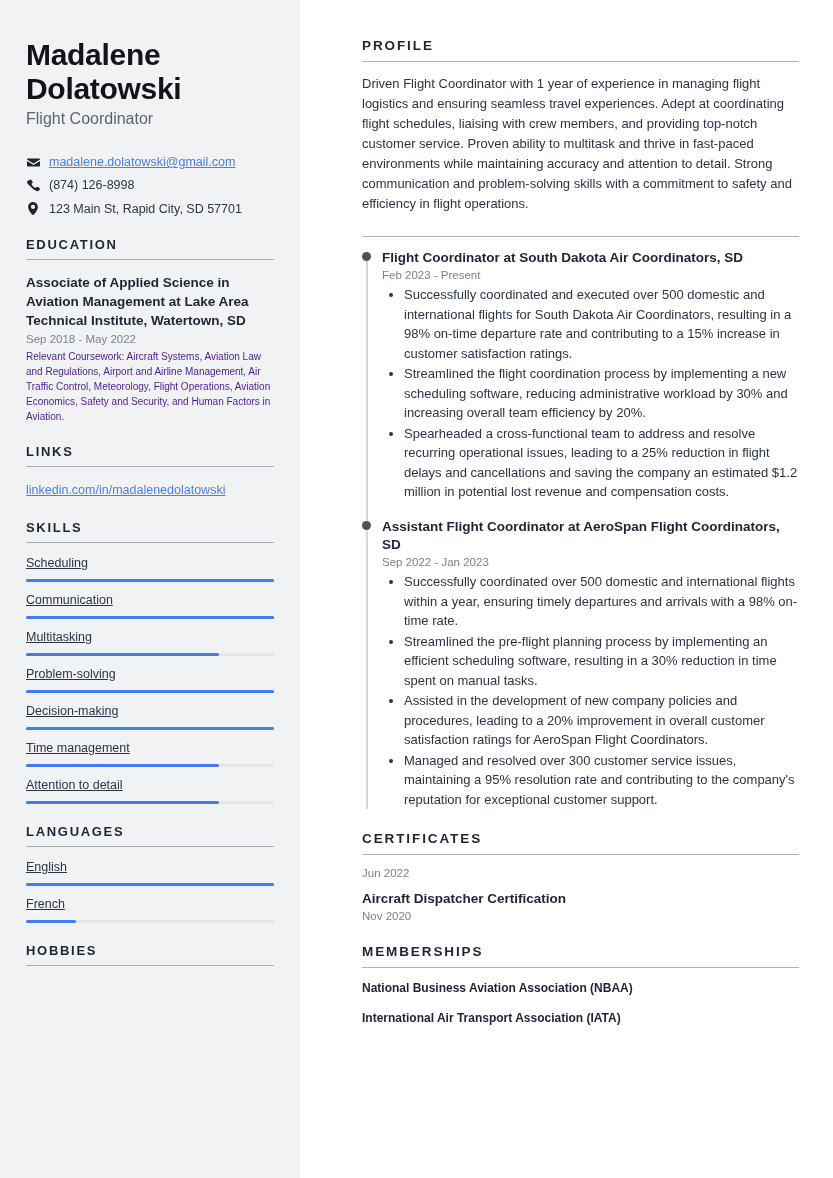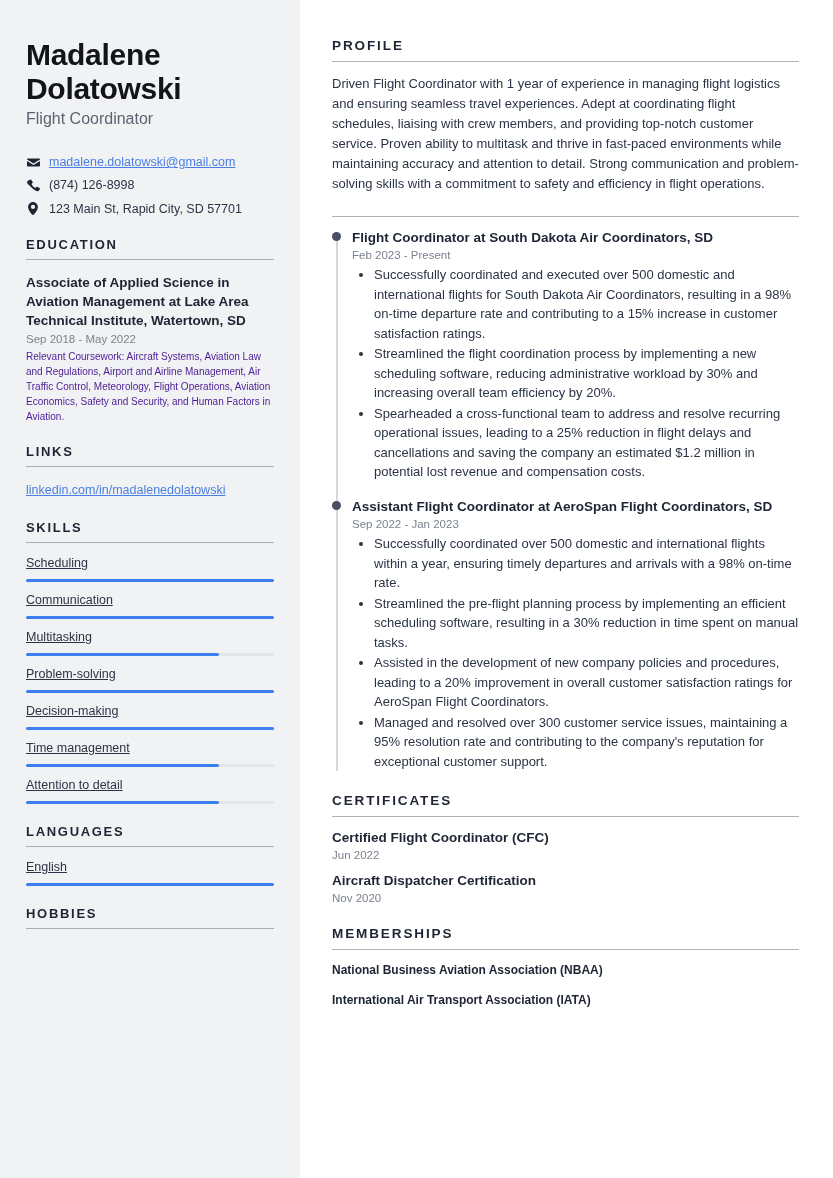--- a/index.html
+++ b/index.html
@@ -3,21 +3,21 @@
 <meta charset="utf-8">
 <style>
   * { margin:0; padding:0; box-sizing:border-box; }
   html,body { width:833px; height:1178px; }
   body {
     font-family:"Liberation Sans", sans-serif;
     background:#ffffff;
     color:#2b3445;
     overflow:hidden;
   }
-  .page { position:relative; width:833px; height:1178px; display:flex; }
+  .page { position:relative; width:833px; height:1178px; display:flex;gap:30px; }
 
   
   .sidebar {
     width:300px; min-width:300px;
     background:#f1f2f4;
     padding:38px 26px 0 26px;
   }
   .name {
     font-size:30px; font-weight:700; line-height:1.12;
     color:#12141a; letter-spacing:-0.3px;
@@ -194,20 +194,26 @@
     </section>
 
     <section class="side-sec">
       <div class="side-head">LANGUAGES</div>
       <div class="rule"></div>
 
       <div class="bar-item">
         <div class="bar-label">English</div>
         <div class="bar-track">
           <div class="bar-fill" style="width: 100%;"></div>
+        </div>
+      </div>
+      <div class="bar-item">
+        <div class="bar-label">French</div>
+        <div class="bar-track">
+          <div class="bar-fill" style="width: 20%;"></div>
         </div>
       </div>
     </section>
 
     <section class="side-sec">
       <div class="side-head">HOBBIES</div>
       <div class="rule"></div>
     </section>
 
   </aside>
@@ -249,21 +255,20 @@
         </div>
 
       </div>
     </section>
 
     <section class="main-sec">
       <div class="main-head">CERTIFICATES</div>
       <div class="main-rule"></div>
 
       <div class="cert-item">
-        <div class="cert-title">Certified Flight Coordinator (CFC)</div>
         <div class="cert-date">Jun 2022</div>
       </div>
       <div class="cert-item">
         <div class="cert-title">Aircraft Dispatcher Certification</div>
         <div class="cert-date">Nov 2020</div>
       </div>
     </section>
 
     <section class="main-sec">
       <div class="main-head">MEMBERSHIPS</div>

